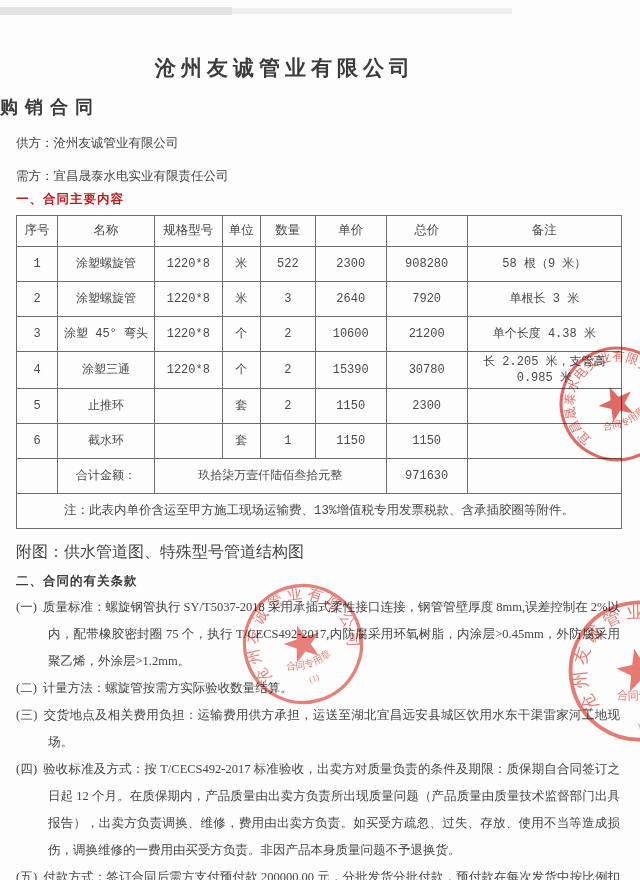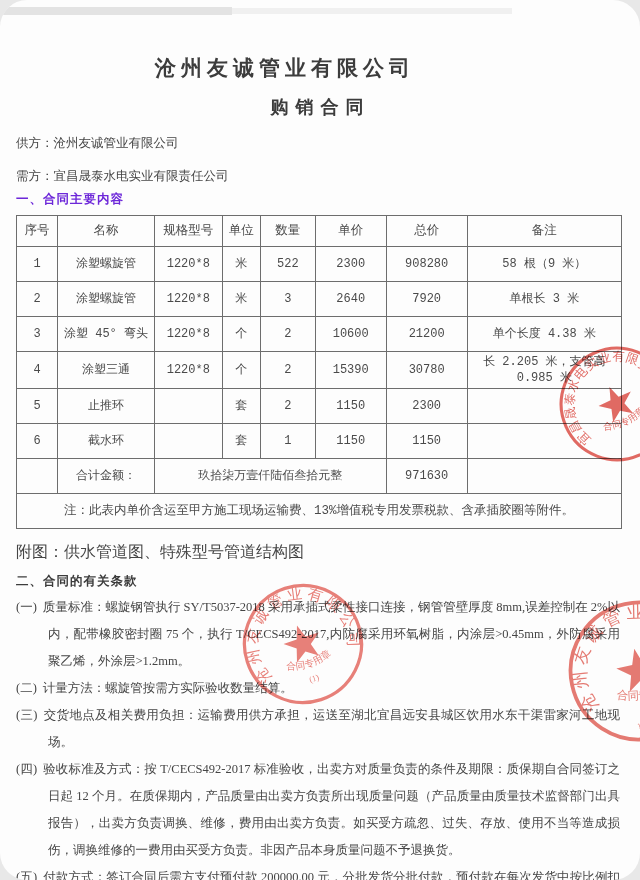--- a/index.html
+++ b/index.html
@@ -1,31 +1,30 @@
 <!DOCTYPE html>
 <html><head>
 <meta charset="utf-8">
 <style>
   html,body{margin:0;padding:0;background:#e8e8e8;}
   .page{
     position:relative;width:640px;height:880px;margin:0 auto;
     background:#fdfdfd;overflow:hidden;
     font-family:"Liberation Serif","DejaVu Serif",serif;
     color:#454545;
-    border-radius:27px;
   }
   .scan-band1{position:absolute;left:0;top:7px;width:232px;height:8px;background:#dcdcdc;opacity:.8;}
   .scan-band2{position:absolute;left:232px;top:8px;width:280px;height:6px;background:#ececec;opacity:.8;}
   .doc-title{margin:54px 0 0;padding-right:70px;text-align:center;font-size:21px;font-weight:600;letter-spacing:5px;color:#3c3c3c;}
-  .doc-subtitle{margin:13px 0 0;padding-right:24px;text-align:center;font-size:18px;font-weight:600;letter-spacing:7px;color:#3c3c3c;padding-left:25px;}
+  .doc-subtitle{margin:13px 0 0;padding-right:24px;font-size:18px;font-weight:600;letter-spacing:7px;color:#3c3c3c;}
   .meta{display:flex;justify-content:space-between;margin:16px 24px 0 16px;font-size:12.5px;}
   .meta-left .supplier-line{margin:0;}
   .meta-left .buyer-line{margin:16px 0 0;}
   .meta-right div{line-height:19px;}
-  .sec-heading{margin:6px 0 0 16px;font-size:12.5px;font-weight:600;color:#6d28d9;letter-spacing:1px;}
+  .sec-heading{margin:6px 0 0 16px;font-size:12.5px;font-weight:600;color:#b91c1c;letter-spacing:1px;}
   table.items{
     border-collapse:collapse;margin:7px 18px 0 16px;width:606px;
     font-size:12px;color:#4a4a4a;table-layout:fixed;font-family:Liberation Mono, monospace;
   }
   table.items th,table.items td{
     border:1px solid #6d6d6d;text-align:center;vertical-align:middle;
     padding:2px 3px;font-weight:normal;line-height:16px;
   }
   table.items th{height:26px;font-size:12.5px;}
   table.items td{height:30px;}

